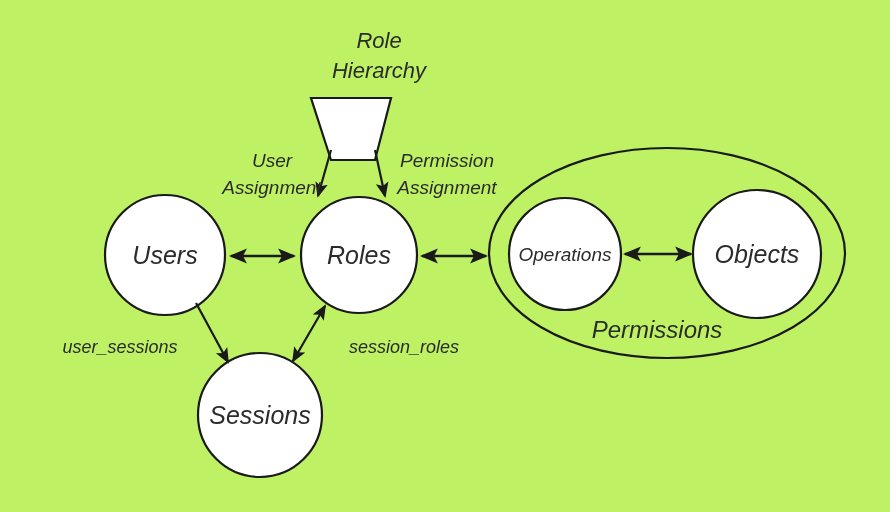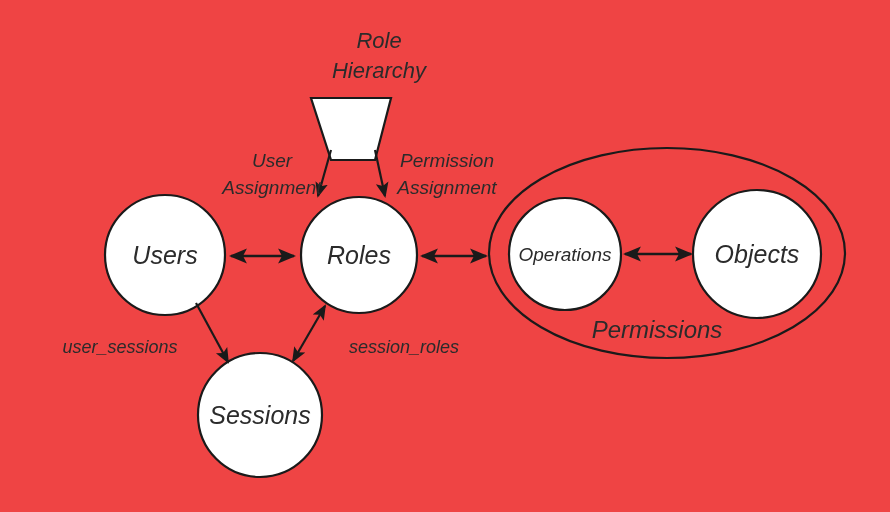--- a/index.html
+++ b/index.html
@@ -10,21 +10,21 @@
   body {
     width: 890px;
     height: 512px;
     font-family: "Liberation Sans", sans-serif;
     overflow: hidden;
   }
   #diagram-root {
     position: relative;
     width: 890px;
     height: 512px;
-    background: #ef4444;
+    background: #bef264;
   }
   svg.diagram-canvas {
     display: block;
     width: 890px;
     height: 512px;
   }
   .node-shape {
     fill: #ffffff;
     stroke: #1a1a1a;
     stroke-width: 2.2;

